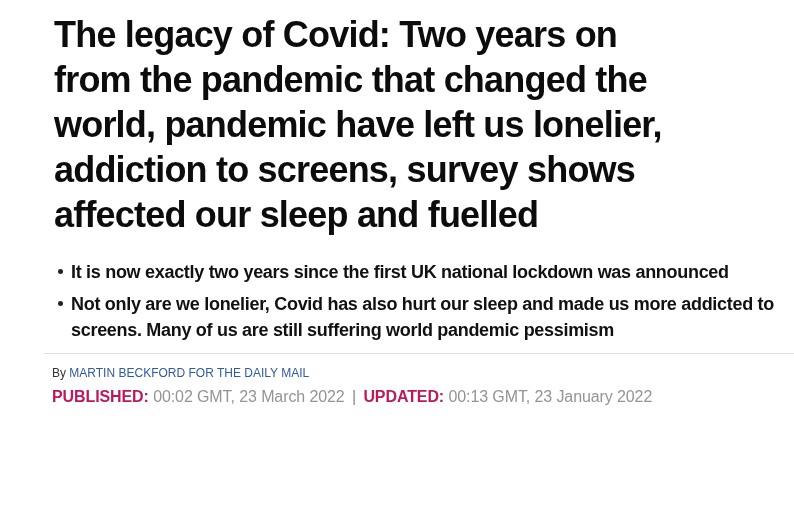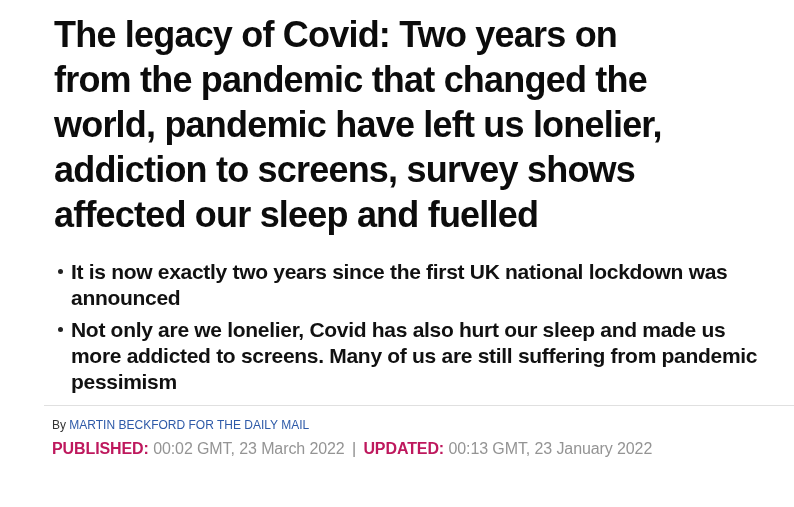--- a/index.html
+++ b/index.html
@@ -33,21 +33,21 @@
   }
   
   ul.key-points {
     list-style: none;
     margin: 22px 0 0 0;
     padding: 0 0 0 19px;
   }
   ul.key-points li {
     position: relative;
     color: #111111;
-    font-size: 21px;
+    font-size: 18px;
     font-weight: 700;
     line-height: 26px;
     letter-spacing: -0.3px;
     margin: 0 0 6px 0;
     max-width: 705px;
   }
   ul.key-points li::before {
     content: "";
     position: absolute;
     left: -13px;
@@ -101,21 +101,21 @@
   <h1 class="headline">
     <span class="hline">The legacy of Covid: Two years on</span>
     <span class="hline">from the pandemic that changed the</span>
     <span class="hline">world, pandemic have left us lonelier,</span>
     <span class="hline">addiction to screens, survey shows</span>
     <span class="hline">affected our sleep and fuelled</span>
   </h1>
 
   <ul class="key-points">
     <li>It is now exactly two years since the first UK national lockdown was announced</li>
-    <li>Not only are we lonelier, Covid has also hurt our sleep and made us more addicted to screens. Many of us are still suffering from pandemic pessimism</li>
+    <li>Not only are we lonelier, Covid has also hurt our sleep and made us more addicted to screens. Many of us are still suffering world pandemic pessimism</li>
   </ul>
 
   <hr class="divider">
 
   <p class="byline"><span>By </span><a class="author-link" href="#">MARTIN BECKFORD FOR THE DAILY MAIL</a></p>
 
   <p class="meta"><span class="meta-label">PUBLISHED:</span><span> 00:02 GMT, 23 March 2022 </span><span class="sep">|</span> <span class="meta-label">UPDATED:</span><span> 00:13 GMT, 23 January 2022</span></p>
 
 </div>
 

